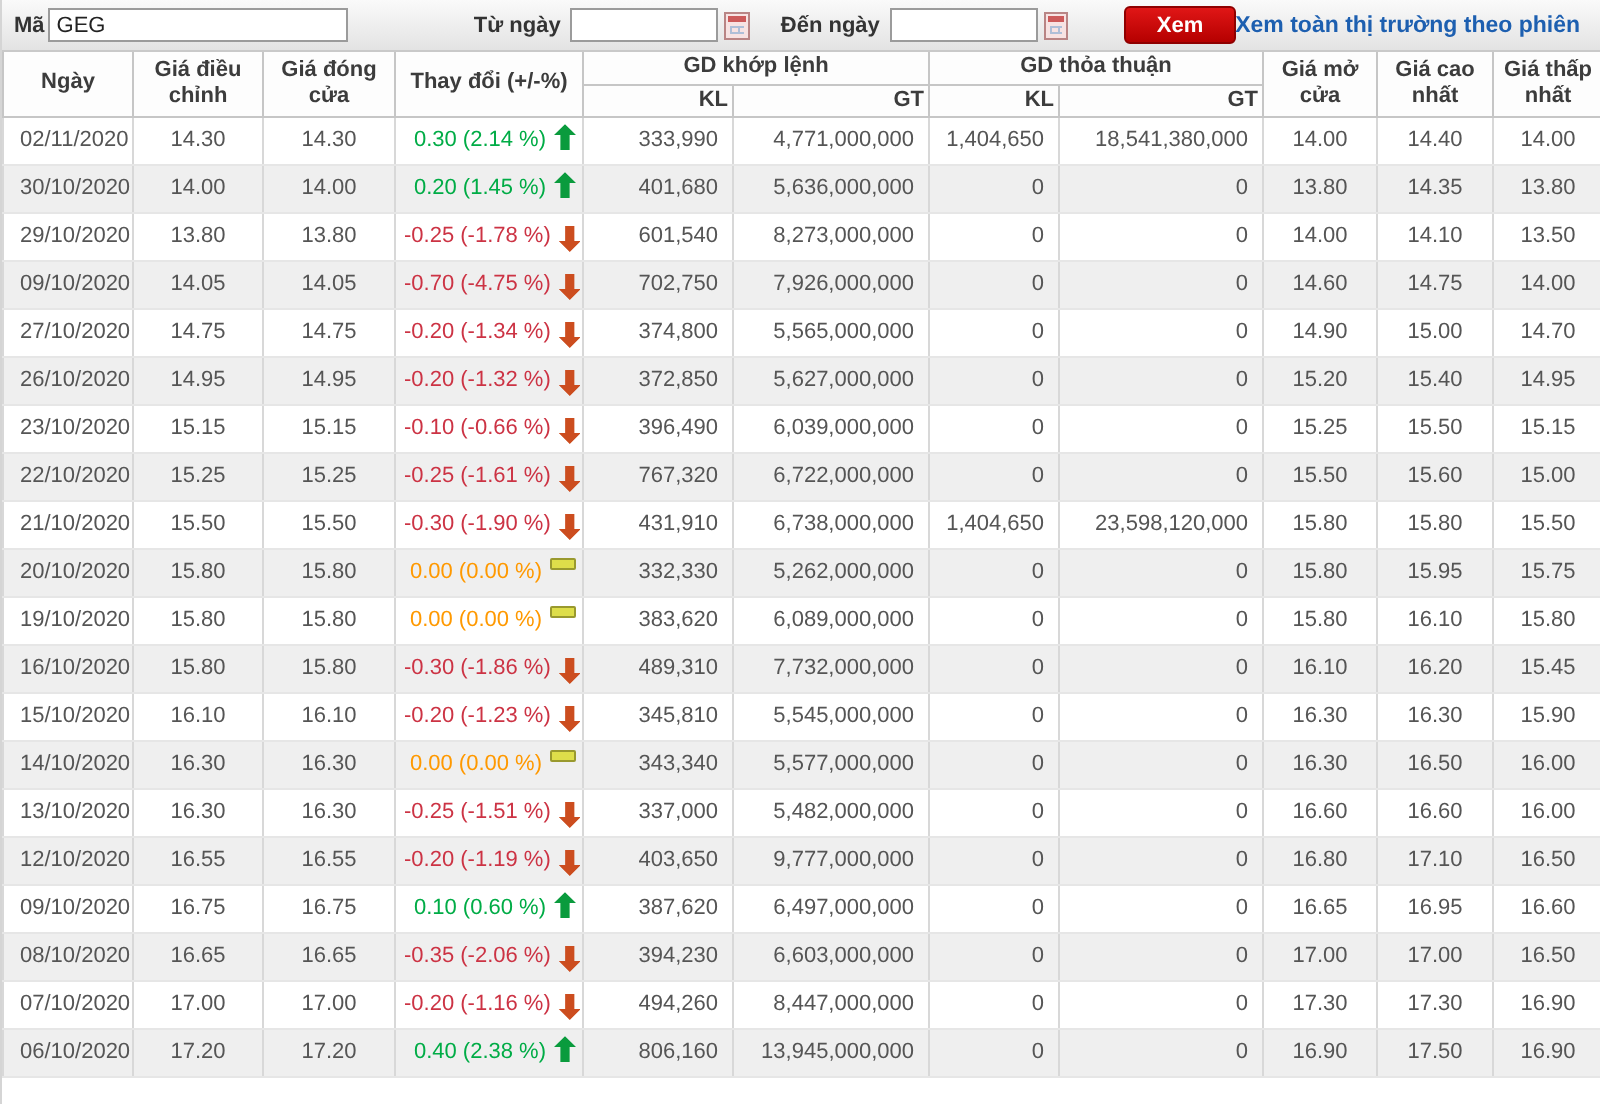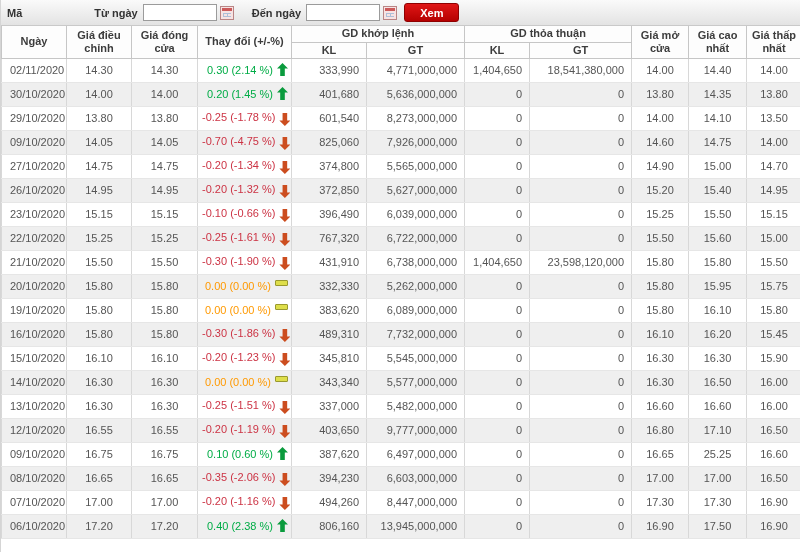--- a/index.html
+++ b/index.html
@@ -19,34 +19,34 @@
   .gap1 { width:72px; }
   .gap2 { width:18px; }
   .cal-icon { width:14px; height:14px; margin-left:3px; display:inline-block;
     border:1px solid #b98585; background:#f7e3e3; position:relative; cursor:pointer; }
   .cal-icon::before { content:""; position:absolute; left:1px; right:1px; top:1px;
     height:3px; background:#cc5a5a; }
   .cal-icon::after { content:""; position:absolute; left:2px; right:2px; top:6px; bottom:2px;
     background:linear-gradient(#aebfd8 1px, transparent 1px),
                linear-gradient(90deg,#aebfd8 1px, transparent 1px);
     background-size:4px 3px; }
-  .xem-btn { margin-left:7px; height:19px; padding:0 15px;
+  .xem-btn { margin-left:28px; height:19px; padding:0 15px;
     background:linear-gradient(#e01616,#b50000); color:#fff; font-weight:bold;
     font-size:11px; border:1px solid #8f0000; border-radius:3px; cursor:pointer;
     font-family:"Liberation Sans", sans-serif; }
   .market-link { margin-left:auto; margin-right:4px; color:#1d5fb0; font-weight:bold;
     font-size:11.5px; text-decoration:none; cursor:pointer; }
 
   
   table { width:800px; border-collapse:collapse; table-layout:fixed; font-size:11px; }
   th { font-weight:bold; color:#3c3c3c; background:#fdfdfd;
     border:1px solid #c6c6c6; border-top:none; text-align:center;
     padding:1px 2px; line-height:13px; }
   thead tr:first-child th { height:16px; }
-  thead tr:last-child th { height:16px; }
+  thead tr:last-child th { height:16px;text-align:right; }
   td { color:#555; border-left:1px solid #d8d8d8; border-right:1px solid #d8d8d8;
     border-bottom:1px solid #e6e6e6; height:24px; padding:0 4px; white-space:nowrap;
     overflow:hidden; }
   tbody tr.alt td { background:#efefef; }
   .c-date  { text-align:left;  padding-left:8px; }
   .c-price { text-align:center; }
   .c-num   { text-align:right; padding-right:7px; }
   .c-change{ text-align:right; padding-right:3px; }
   .c-up   { color:#00ac46; }
   .c-down { color:#cc3344;text-align:right; }
@@ -60,29 +60,31 @@
   .indicator.flat { width:13px; height:6px; background:#dede4a;
     border:1px solid #99992e; border-radius:1px; margin-top:-8px; }
 </style>
 </head>
 <body>
 
 <div class="page">
 
   <div class="toolbar">
     <label>Mã</label>
+    <input class="symbol-input" type="text" value="GEG" style="">
     <span class="gap1"></span>
     <label>Từ ngày</label>
     <input class="date-input" type="text" value="" style="">
     <span class="cal-icon"></span>
     <span class="gap2"></span>
     <label>Đến ngày</label>
     <input class="date-input" type="text" value="" style="">
     <span class="cal-icon"></span>
     <button class="xem-btn">Xem</button>
+    <a class="market-link">Xem toàn thị trường theo phiên</a>
   </div>
 
   <table>
     <colgroup>
       <col style="width:65px">
         <col style="width:65px">
         <col style="width:66px">
       <col style="width:94px">
         <col style="width:75px">
         <col style="width:98px">
@@ -157,21 +159,21 @@
     <td class="c-price">14.10</td>
     <td class="c-price">13.50</td>
   </tr>
         <tr class="alt">
     <td class="c-date">09/10/2020</td>
     <td class="c-price">14.05</td>
     <td class="c-price">14.05</td>
     <td class="c-change c-down">
       <span class="chg-text">-0.70 (-4.75 %)</span><span class="indicator down"></span>
     </td>
-    <td class="c-num">825,060</td>
+    <td class="c-num">702,750</td>
     <td class="c-num">7,926,000,000</td>
     <td class="c-num">0</td>
     <td class="c-num">0</td>
     <td class="c-price">14.60</td>
     <td class="c-price">14.75</td>
     <td class="c-price">14.00</td>
   </tr>
         <tr>
     <td class="c-date">27/10/2020</td>
     <td class="c-price">14.75</td>
@@ -357,21 +359,21 @@
     <td class="c-price">16.75</td>
     <td class="c-price">16.75</td>
     <td class="c-change c-up">
       <span class="chg-text">0.10 (0.60 %)</span><span class="indicator up"></span>
     </td>
     <td class="c-num">387,620</td>
     <td class="c-num">6,497,000,000</td>
     <td class="c-num">0</td>
     <td class="c-num">0</td>
     <td class="c-price">16.65</td>
-    <td class="c-price">25.25</td>
+    <td class="c-price">16.95</td>
     <td class="c-price">16.60</td>
   </tr>
         <tr class="alt">
     <td class="c-date">08/10/2020</td>
     <td class="c-price">16.65</td>
     <td class="c-price">16.65</td>
     <td class="c-change c-down">
       <span class="chg-text">-0.35 (-2.06 %)</span><span class="indicator down"></span>
     </td>
     <td class="c-num">394,230</td>

